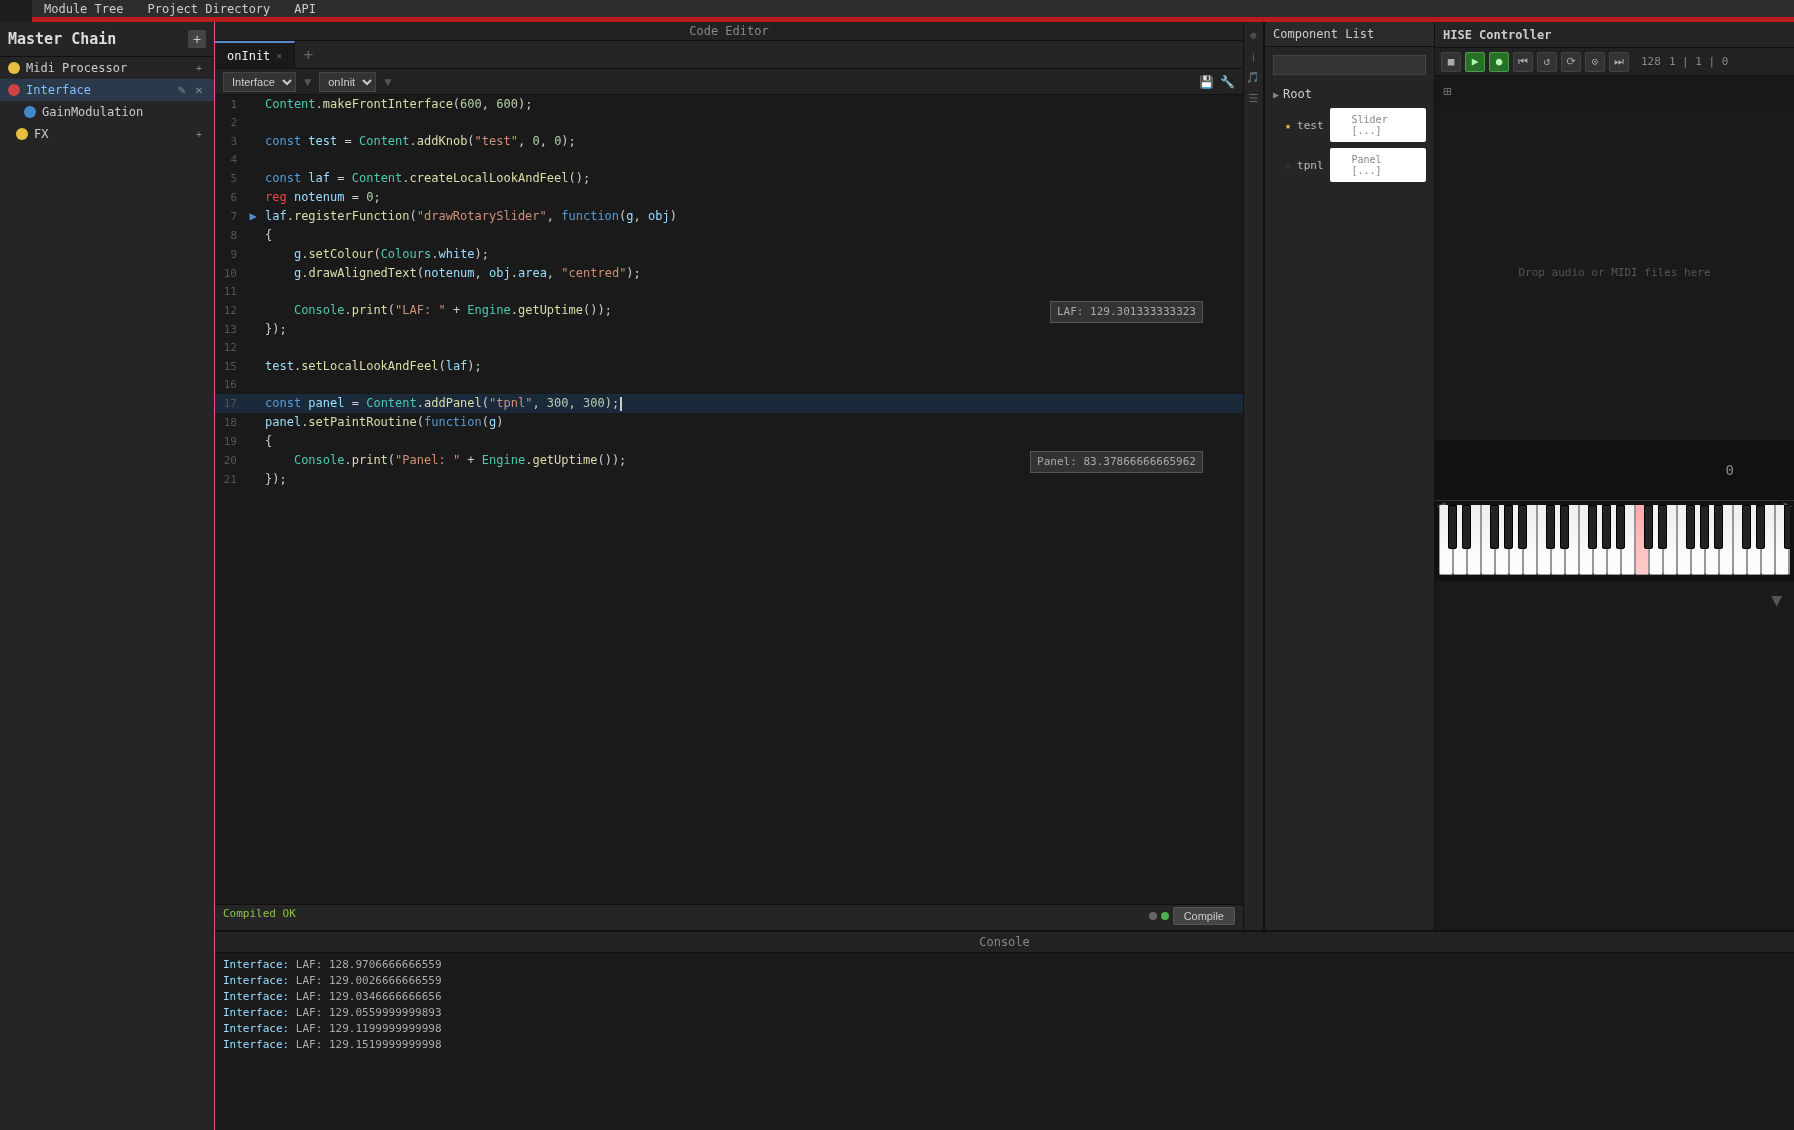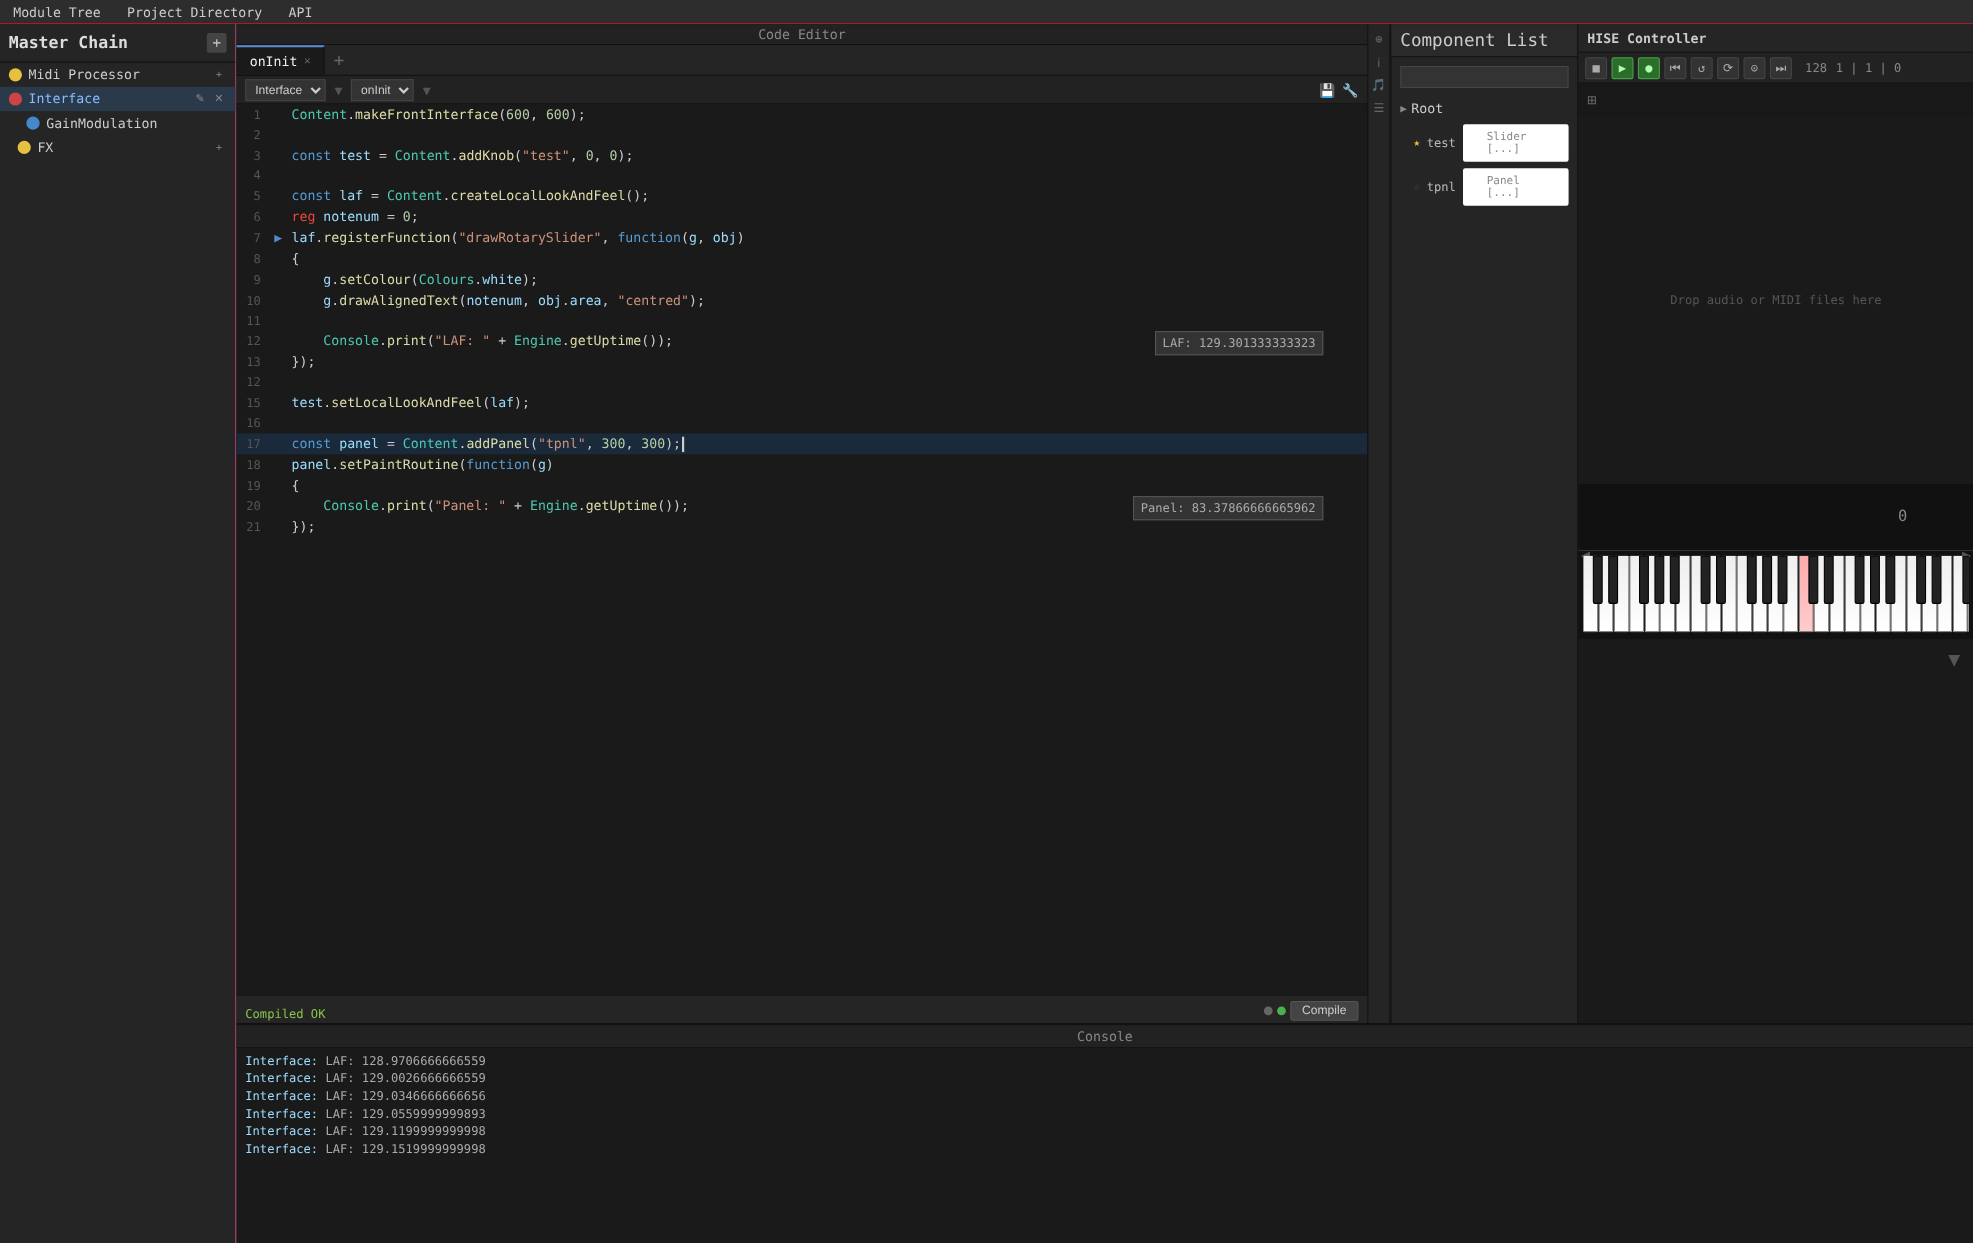--- a/index.html
+++ b/index.html
@@ -12,24 +12,25 @@
       height: 1130px;
       overflow: hidden;
       display: flex;
       flex-direction: column;
     }
 
     
     .top-menu {
       display: flex;
       background: #2d2d2d;
-      border-bottom: 1px solid #b91c1c;
+      border-bottom: 5px solid #b91c1c;
       height: 22px;
       align-items: flex-start;
       flex-shrink: 0;
+      margin-left: 32px;
     }
     .top-menu-item {
       padding: 0 12px;
       height: 100%;
       display: flex;
       align-items: center;
       color: #ccc;
       cursor: pointer;
       font-size: 12px;
     }
@@ -257,21 +258,21 @@
     .str { color: #ce9178; }
     .num { color: #b5cea8; }
     .fn { color: #dcdcaa; }
     .obj { color: #4ec9b0; }
     .prop { color: #9cdcfe; }
     .punc { color: #ccc; }
 
     
     .status-bar {
       display: flex;
-      align-items: flex-end;
+      align-items: flex-start;
       padding: 2px 8px;
       background: #252525;
       border-top: 1px solid #111;
       height: 26px;
       flex-shrink: 0;
       gap: 21px;
     }
     .status-text { color: #8bc34a; font-size: 11px; }
     .compile-indicators { margin-left: auto; display: flex; align-items: center; gap: 4px; }
     .indicator-dot { width: 8px; height: 8px; border-radius: 50%; }
@@ -326,21 +327,21 @@
       flex-shrink: 0;
     }
     .right-panel-header {
       display: flex;
       align-items: center;
       justify-content: space-between;
       padding: 5px 8px;
       background: #2a2a2a;
       border-bottom: 1px solid #111;
     }
-    .right-panel-title { font-size: 16px; color: #ccc; }
+    .right-panel-title { font-size: 12px; color: #ccc; }
     .search-box {
       width: 100%;
       background: #333;
       border: 1px solid #444;
       color: #ccc;
       padding: 2px 6px;
       font-size: 11px;
       margin: 4px 0;
       height: 20px;
     }

